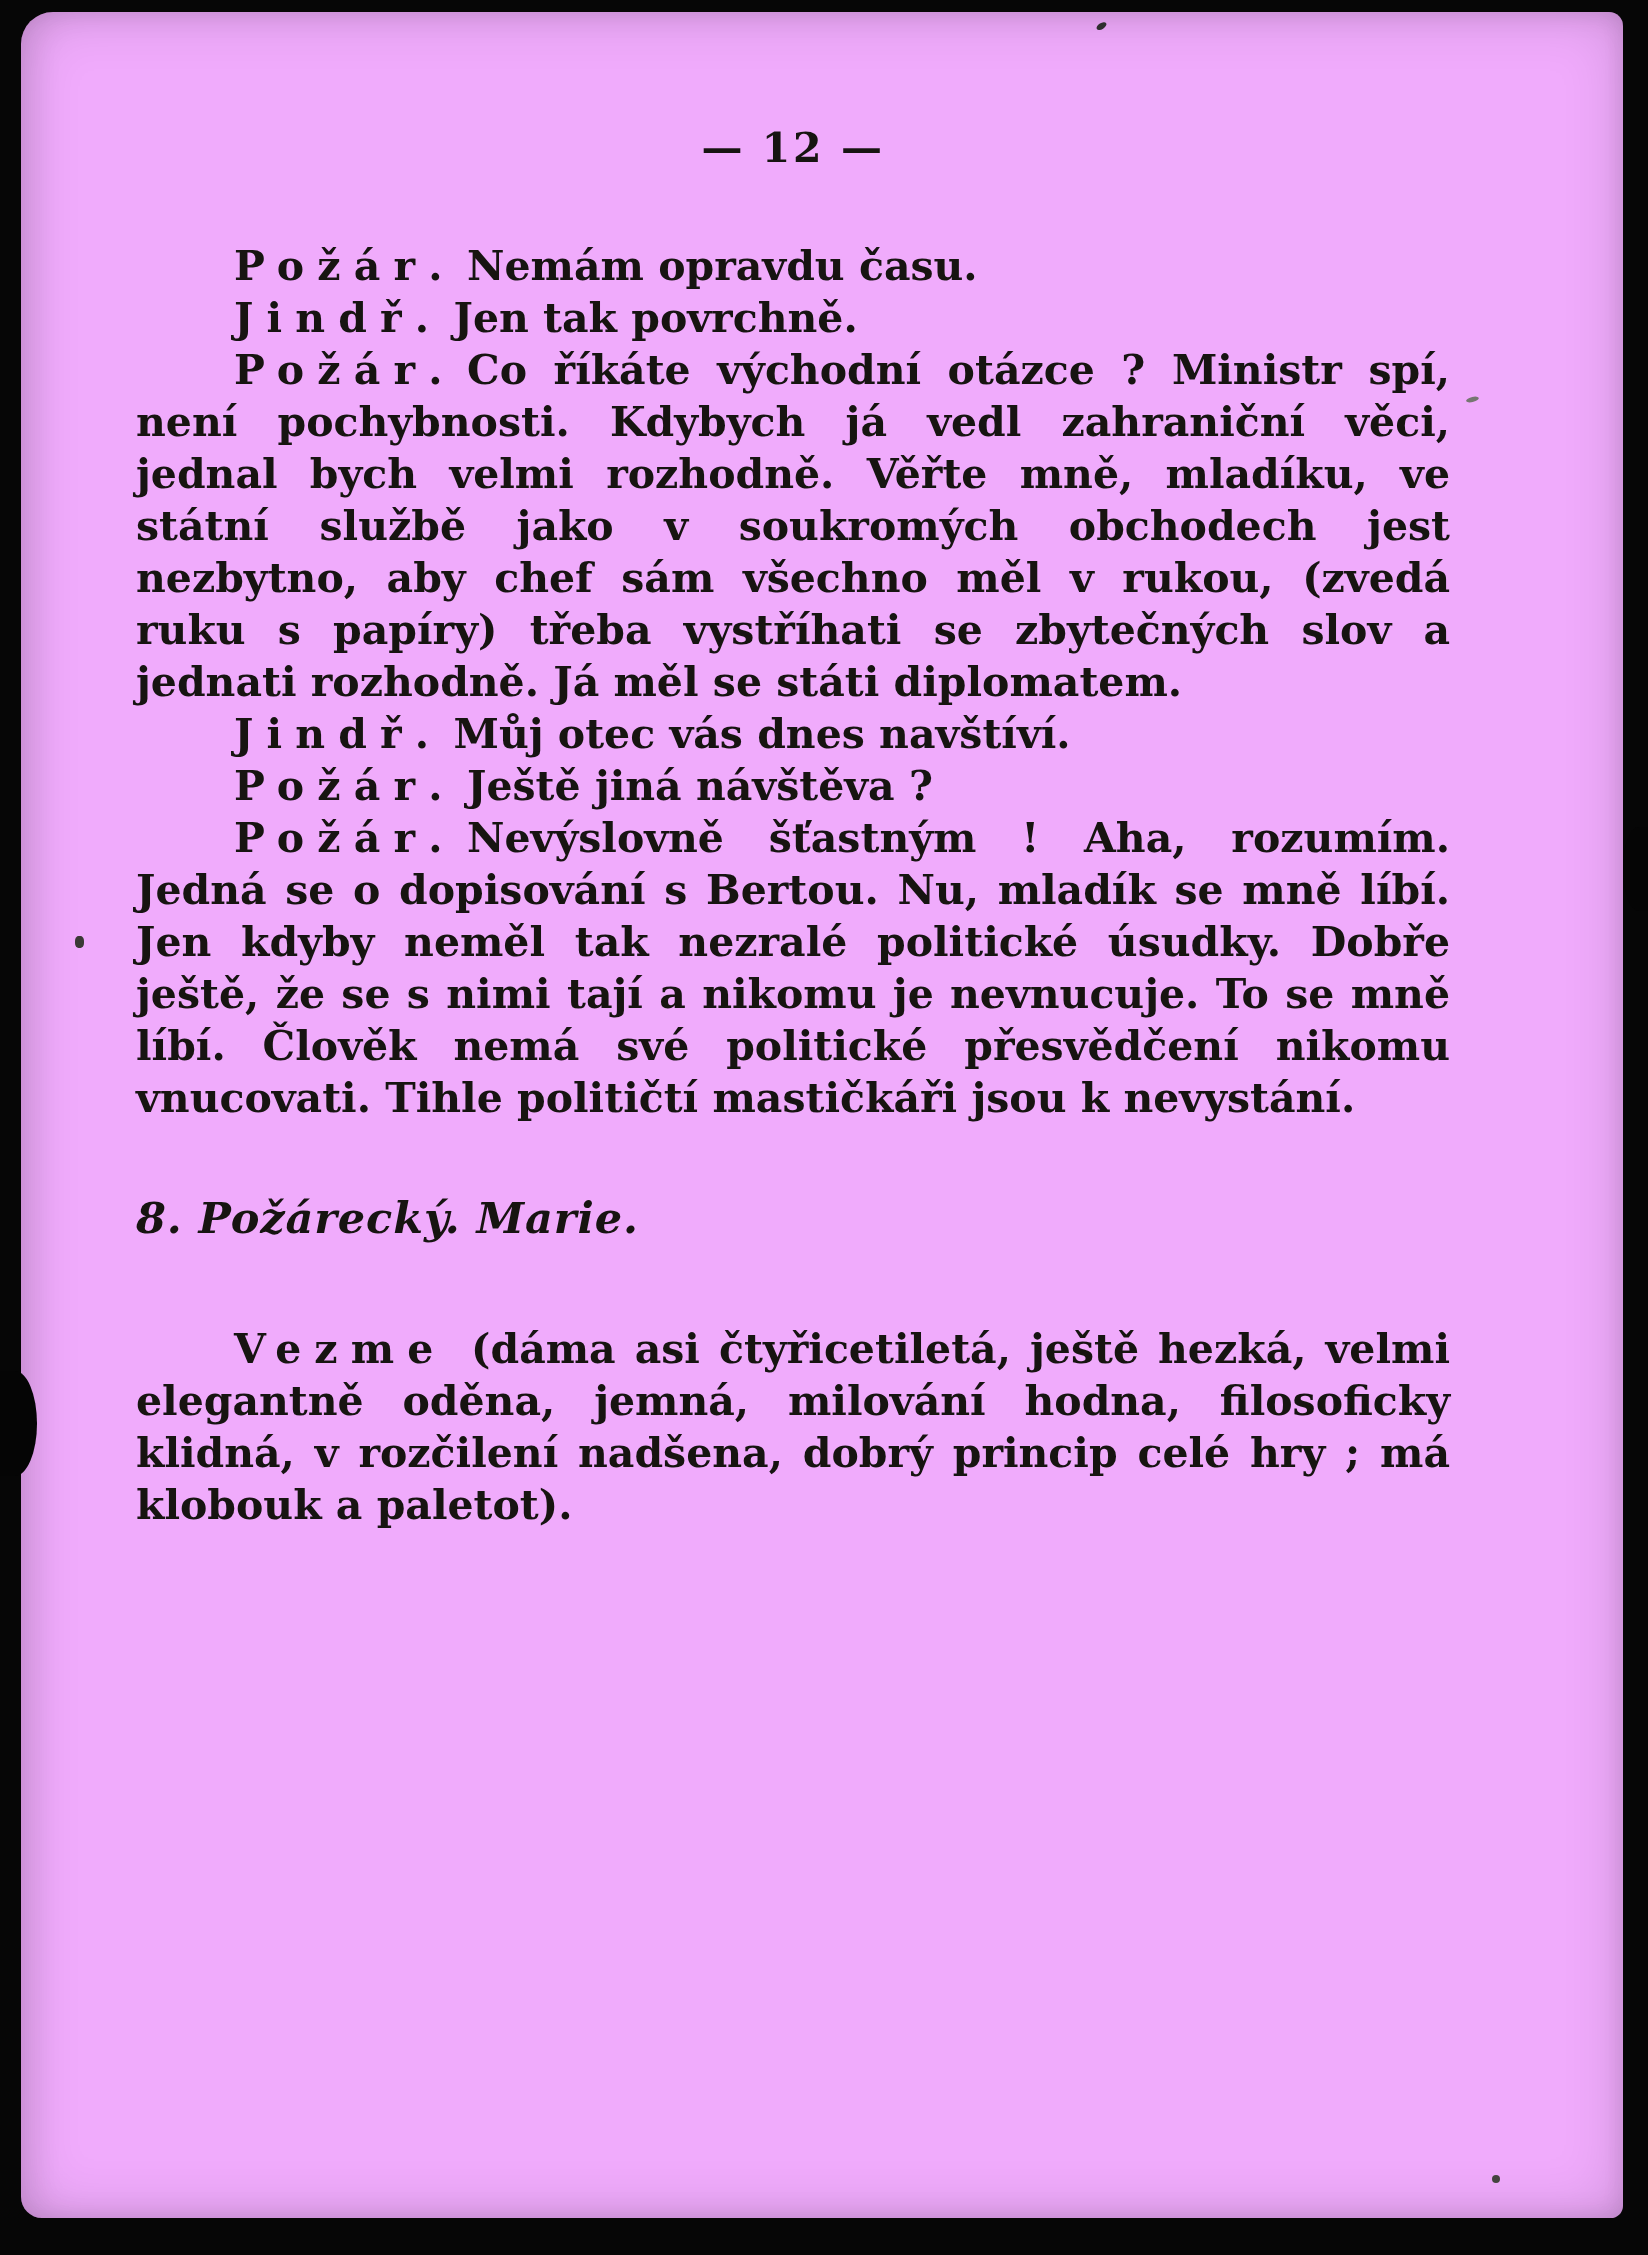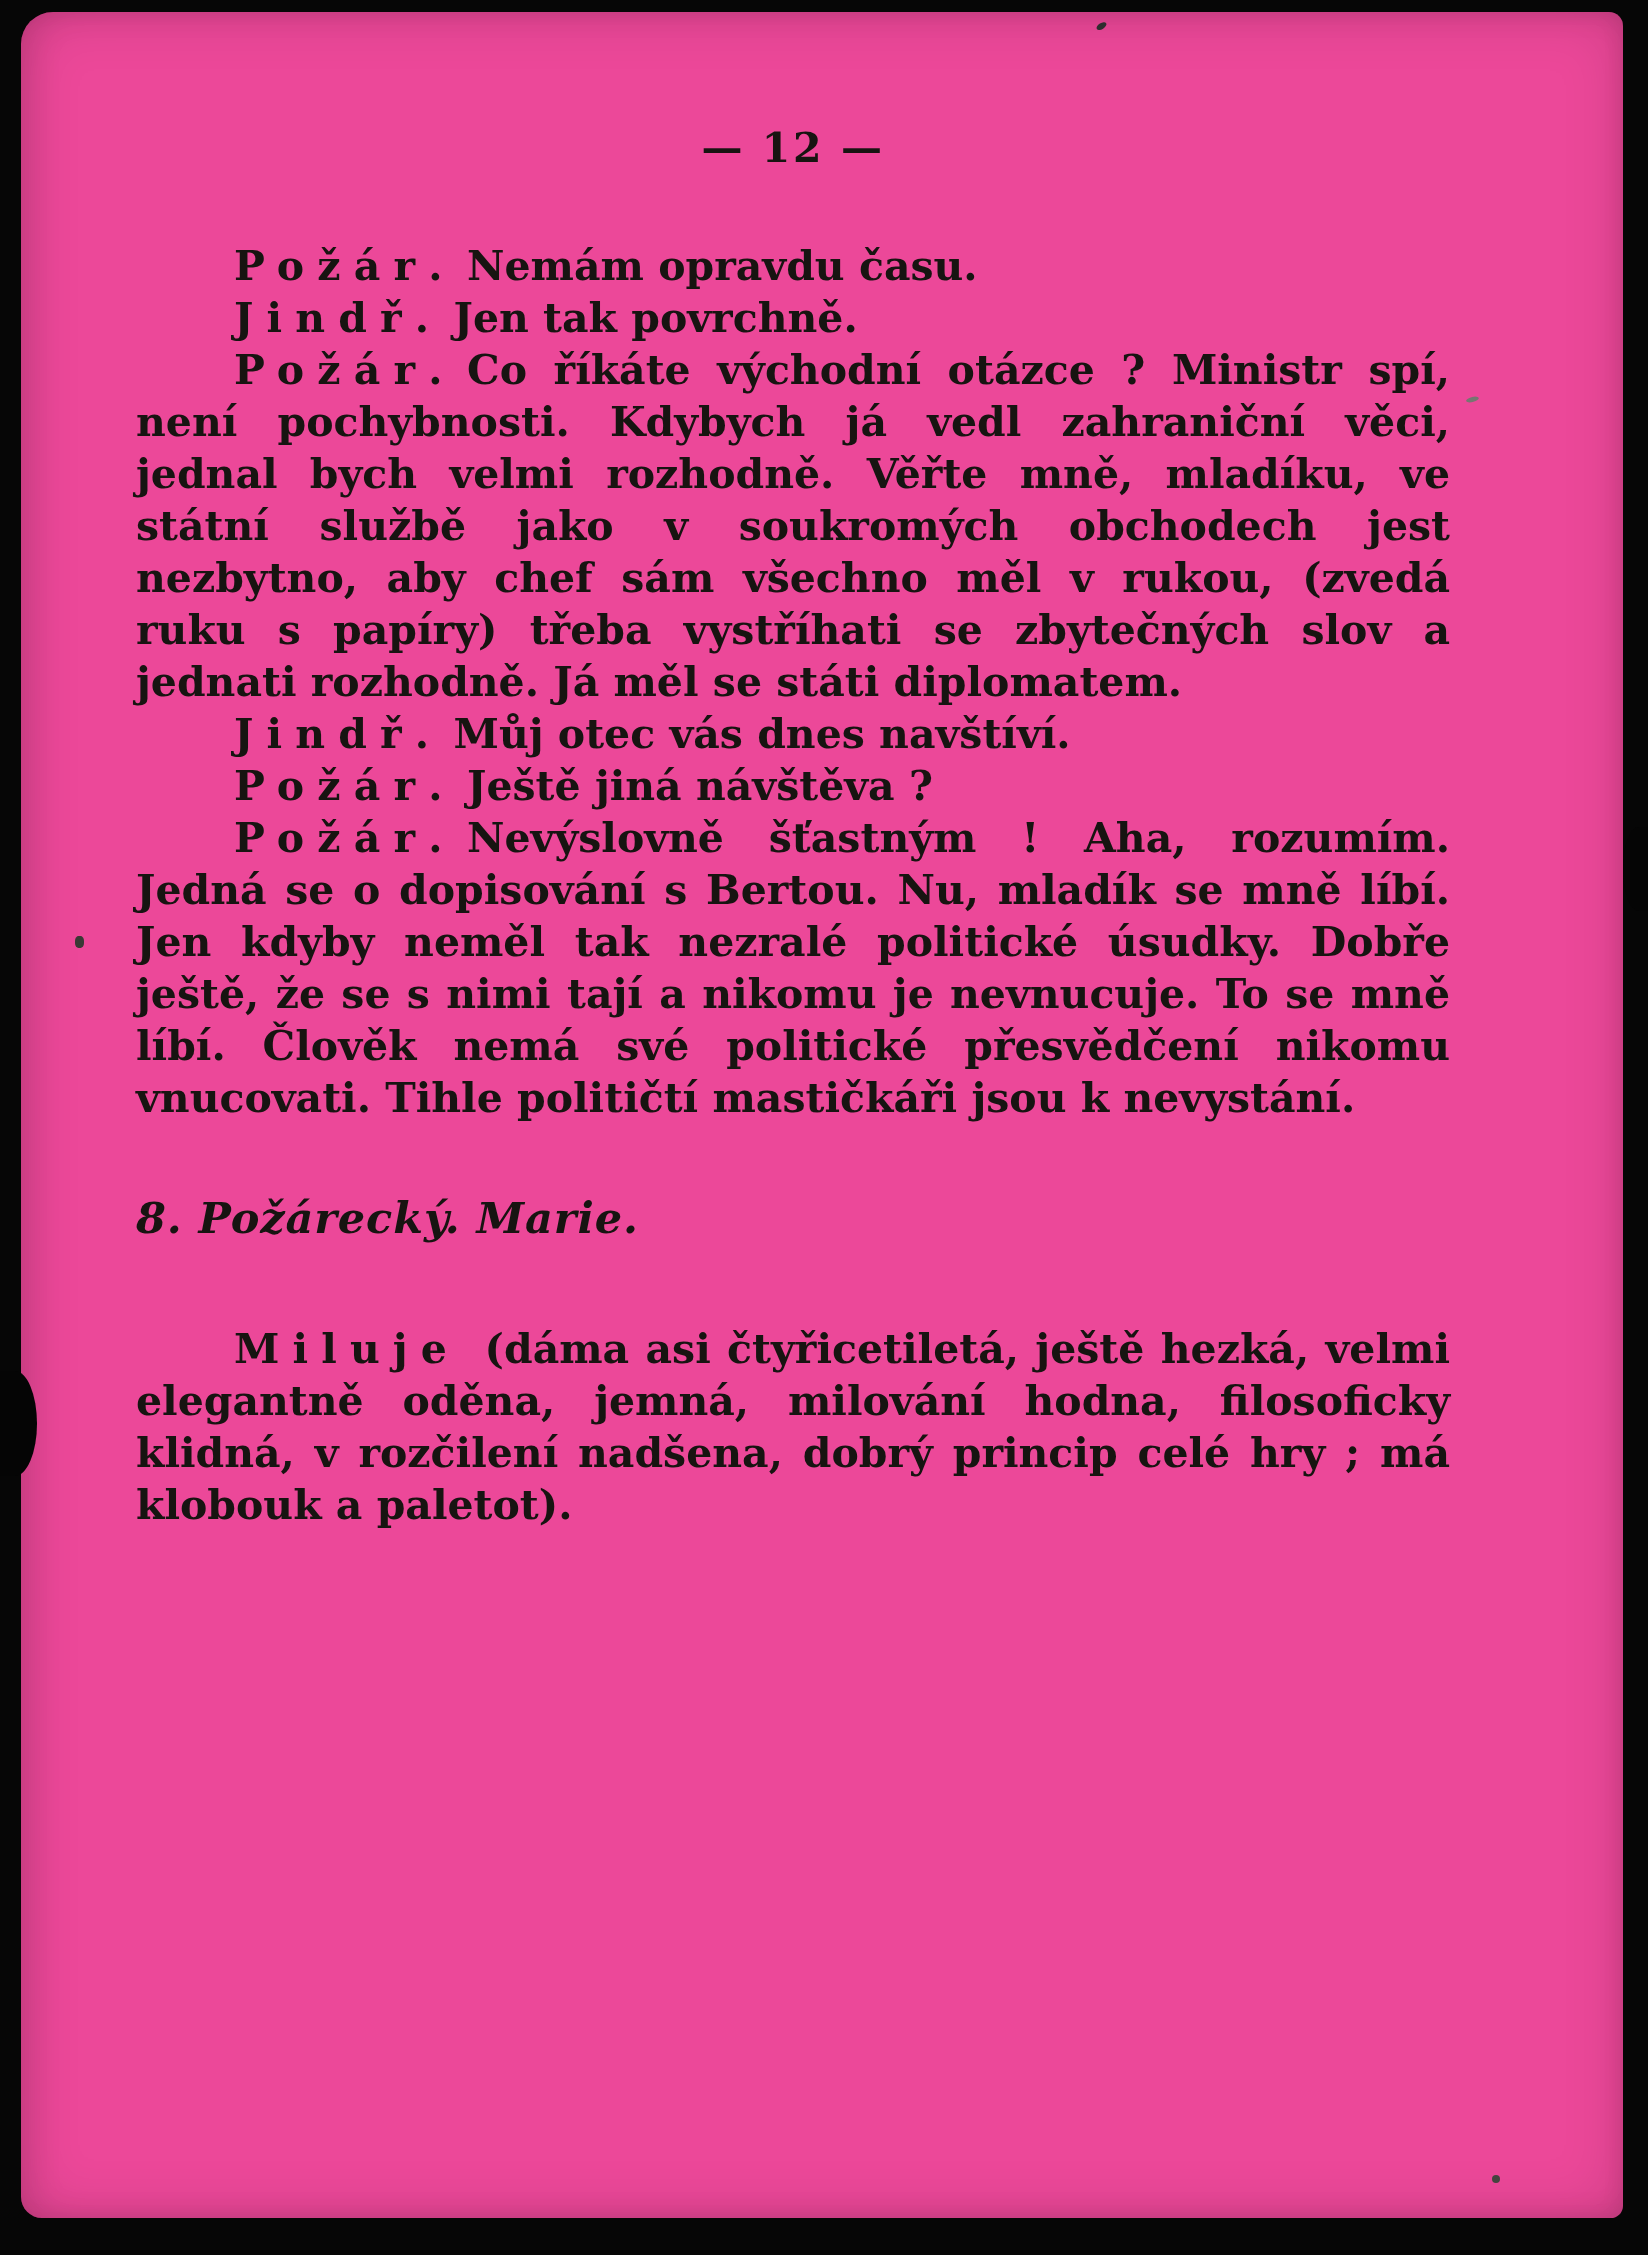--- a/index.html
+++ b/index.html
@@ -10,21 +10,21 @@
     overflow: hidden;
     font-family: "DejaVu Serif", serif;
   }
   .scan {
     position: absolute; inset: 0;
     background: #060606;
   }
   .paper {
     position: absolute;
     left: 21px; top: 12.3px; right: 26px; bottom: 37px;
-    background: #ec4899;
+    background: #f0abfc;
     border-radius: 32px 14px 12.3px 21px;
     box-shadow: inset 0 0 61px rgba(0,0,0,0.16), inset 12.3px 0 32px rgba(0,0,0,0.08), inset -5.3px 0 17.6px rgba(0,0,0,0.06);
     color: #171411;
   }
   .page-number {
     position: absolute;
     left: 115px; width: 1314px; top: 112px;
     text-align: center;
     font-size: 41px;
     font-weight: 700;
@@ -78,21 +78,21 @@
   <div class="paper">
     <div class="page-number">— 12 —</div>
     <div class="text-block" id="content">
         <p class="para"><span class="speaker">Požár</span><span class="speaker-punct">.</span><span class="para-text">Nemám opravdu času.</span></p>
         <p class="para"><span class="speaker">Jindř</span><span class="speaker-punct">.</span><span class="para-text">Jen tak povrchně.</span></p>
         <p class="para"><span class="speaker">Požár</span><span class="speaker-punct">.</span><span class="para-text">Co říkáte východní otázce&nbsp;? Ministr spí, není pochybnosti. Kdybych já vedl zahraniční věci, jednal bych velmi rozhodně. Věřte mně, mladíku, ve státní službě jako v soukromých obchodech jest nezbytno, aby chef sám všechno měl v rukou, (zvedá ruku s papíry) třeba vystříhati se zbytečných slov a jednati rozhodně. Já měl se státi diplomatem.</span></p>
         <p class="para"><span class="speaker">Jindř</span><span class="speaker-punct">.</span><span class="para-text">Můj otec vás dnes navštíví.</span></p>
         <p class="para"><span class="speaker">Požár</span><span class="speaker-punct">.</span><span class="para-text">Ještě jiná návštěva&nbsp;?</span></p>
         <p class="para"><span class="speaker">Požár</span><span class="speaker-punct">.</span><span class="para-text">Nevýslovně šťastným&nbsp;! Aha, rozumím. Jedná se o dopisování s Bertou. Nu, mladík se mně líbí. Jen kdyby neměl tak nezralé politické úsudky. Dobře ještě, že se s nimi tají a nikomu je nevnucuje. To se mně líbí. Člověk nemá své politické přesvědčení nikomu vnucovati. Tihle političtí mastičkáři jsou k nevystání.</span></p>
         <div class="heading">8. Požárecký. Marie.</div>
-        <p class="para"><span class="speaker">Miluje</span><span class="speaker-punct"></span><span class="para-text">(dáma asi čtyřicetiletá, ještě hezká, velmi elegantně oděna, jemná, milování hodna, filosoficky klidná, v rozčilení nadšena, dobrý princip celé hry&nbsp;; má klobouk a paletot).</span></p>
+        <p class="para"><span class="speaker">Vezme</span><span class="speaker-punct"></span><span class="para-text">(dáma asi čtyřicetiletá, ještě hezká, velmi elegantně oděna, jemná, milování hodna, filosoficky klidná, v rozčilení nadšena, dobrý princip celé hry&nbsp;; má klobouk a paletot).</span></p>
       </div>
   </div>
   <div class="blob-left"></div>
   <div class="blob-right"></div>
   <div class="speck speck-1"></div>
   <div class="speck speck-2"></div>
   <div class="speck speck-3"></div>
   <div class="speck speck-4"></div>
 </div>
 

